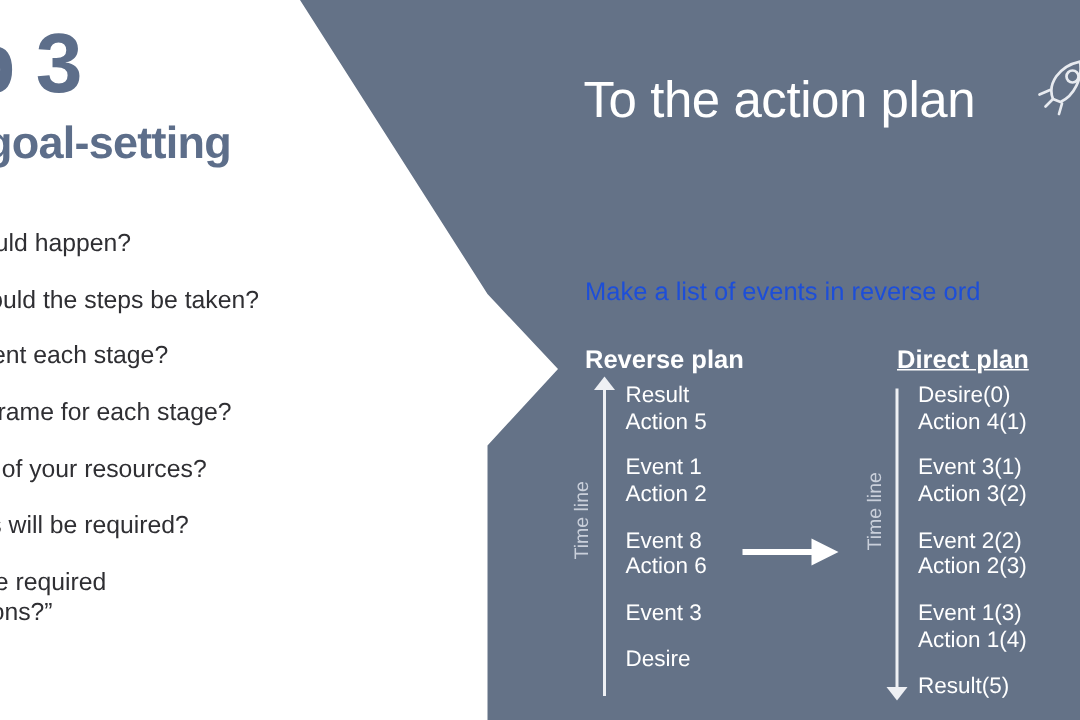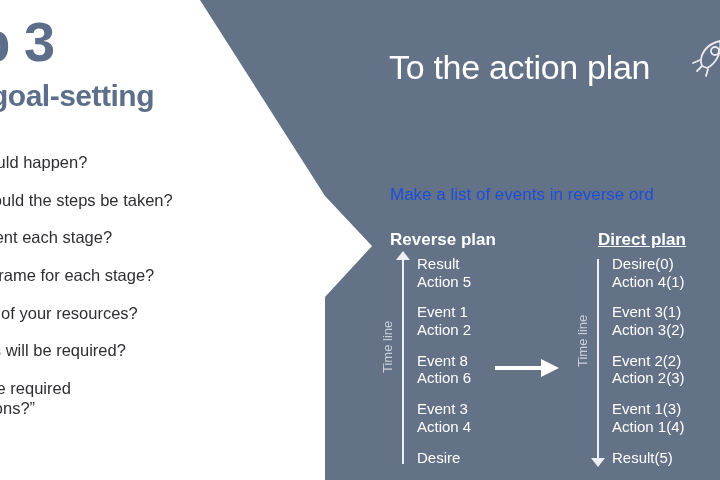--- a/index.html
+++ b/index.html
@@ -257,21 +257,20 @@
           <div class="tl-group">
             <div class="tl-line">Event 1</div>
             <div class="tl-line">Action 2</div>
           </div>
           <div class="tl-group">
             <div class="tl-line">Event 8</div>
             <div class="tl-line">Action 6</div>
           </div>
           <div class="tl-group">
             <div class="tl-line">Event 3</div>
-            <div class="tl-line">Action 4</div>
           </div>
           <div class="tl-group">
             <div class="tl-line">Desire</div>
           </div>
         </div>
     </div>
 
     <div class="tl-col direct">
       <div class="tl-label">Time line</div>
       <div class="tl-axis"></div>

